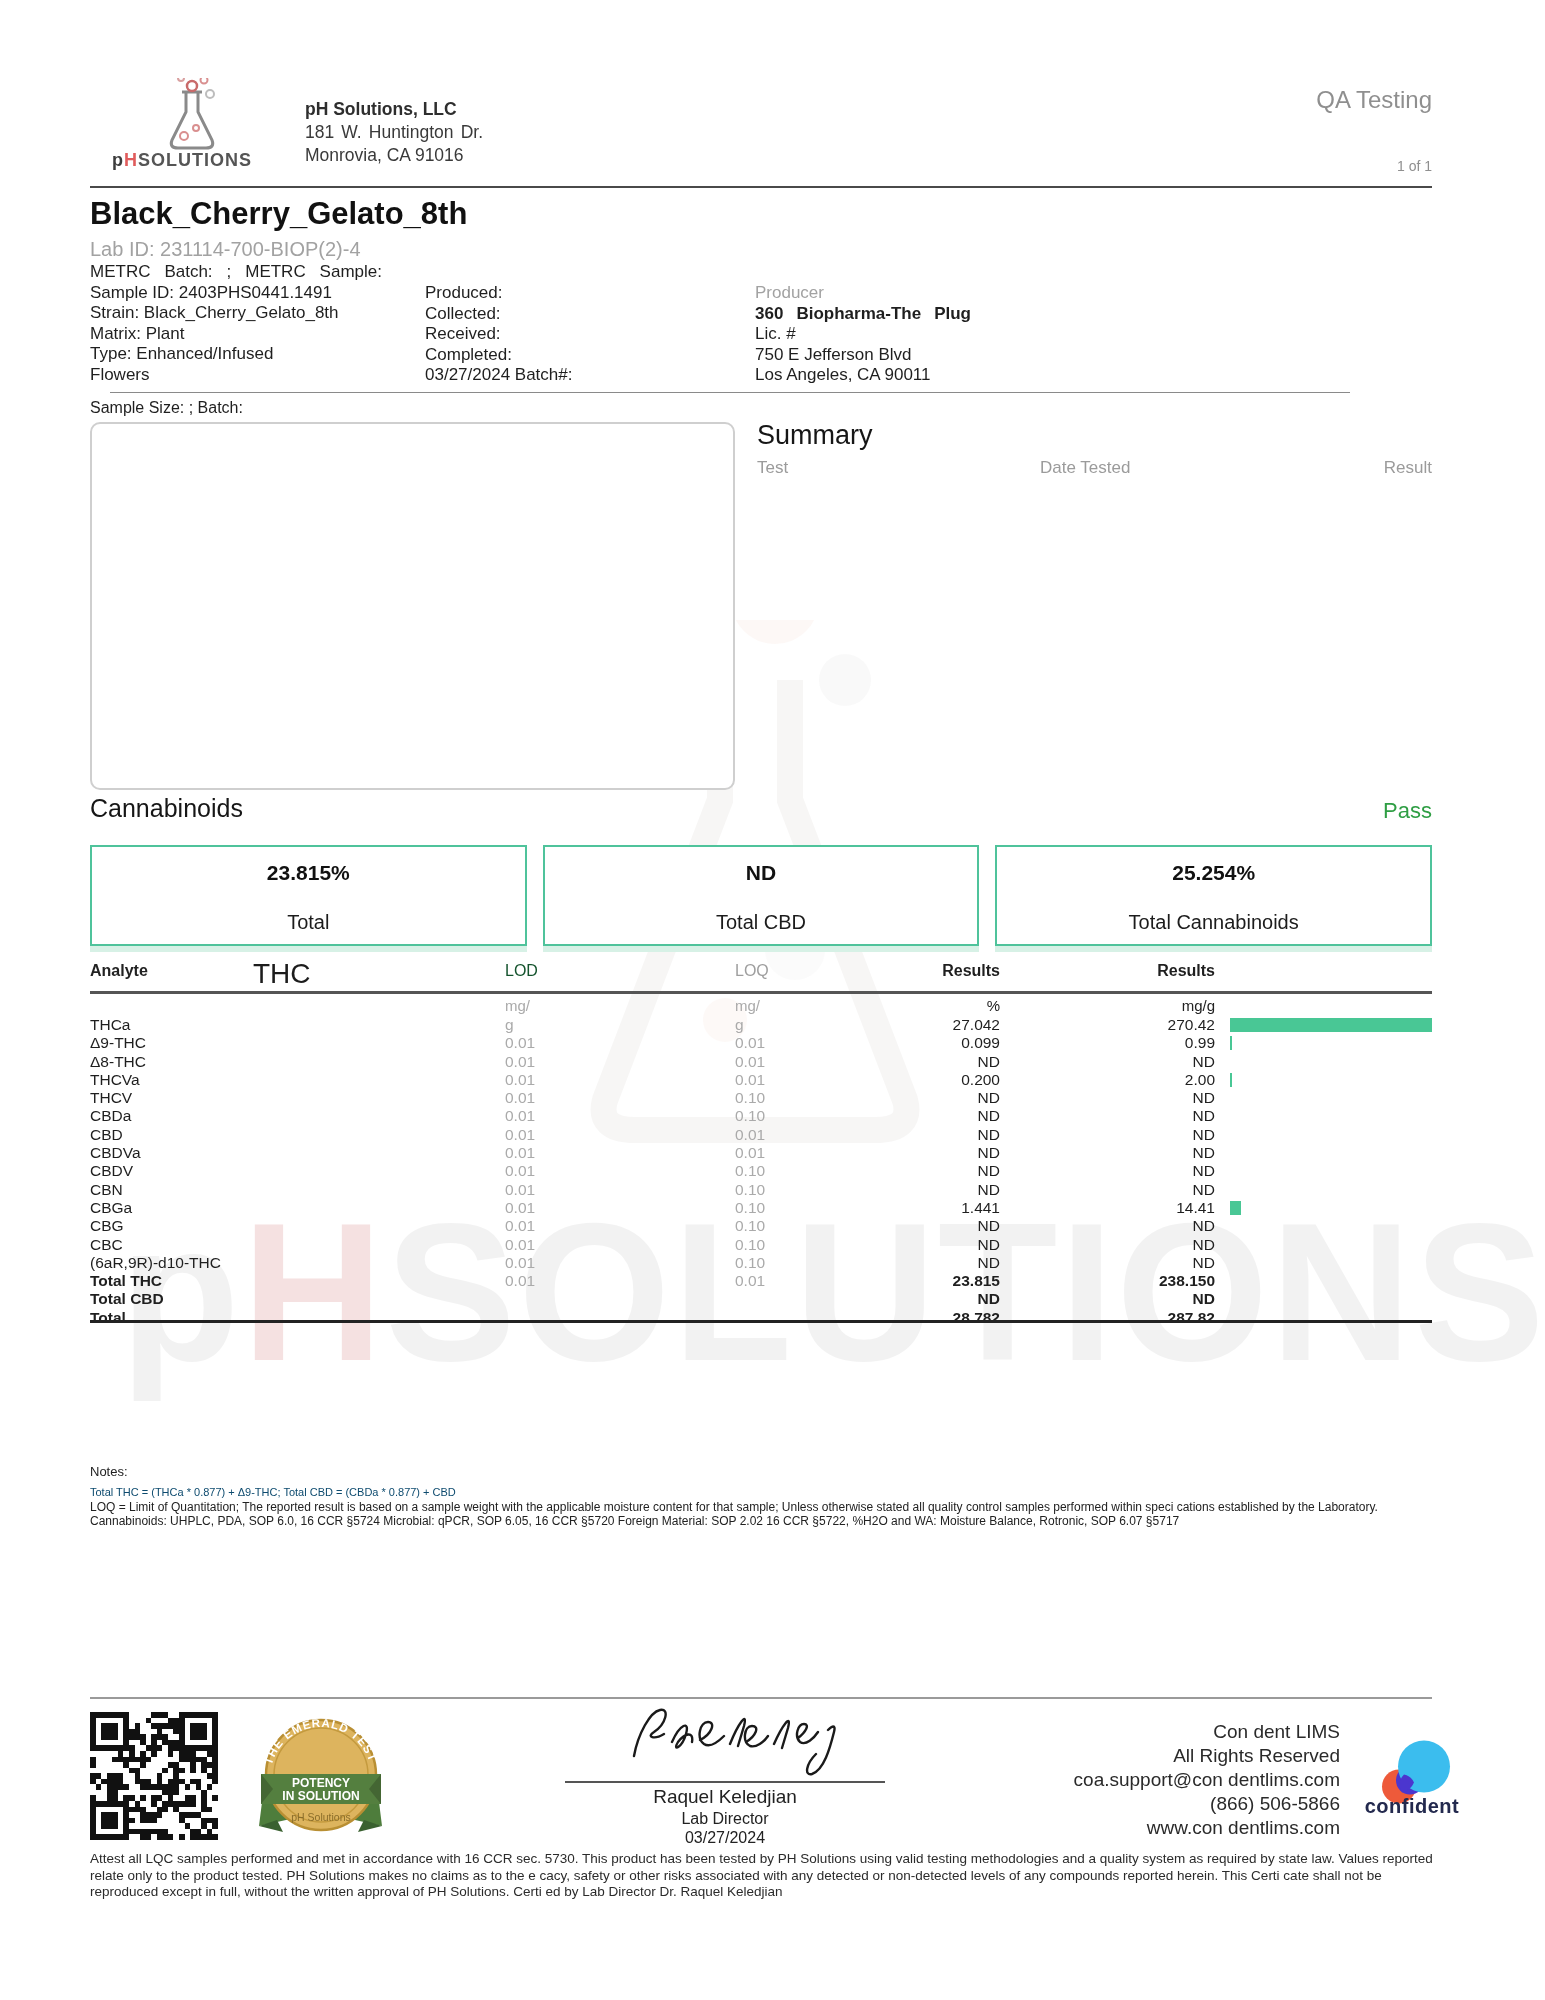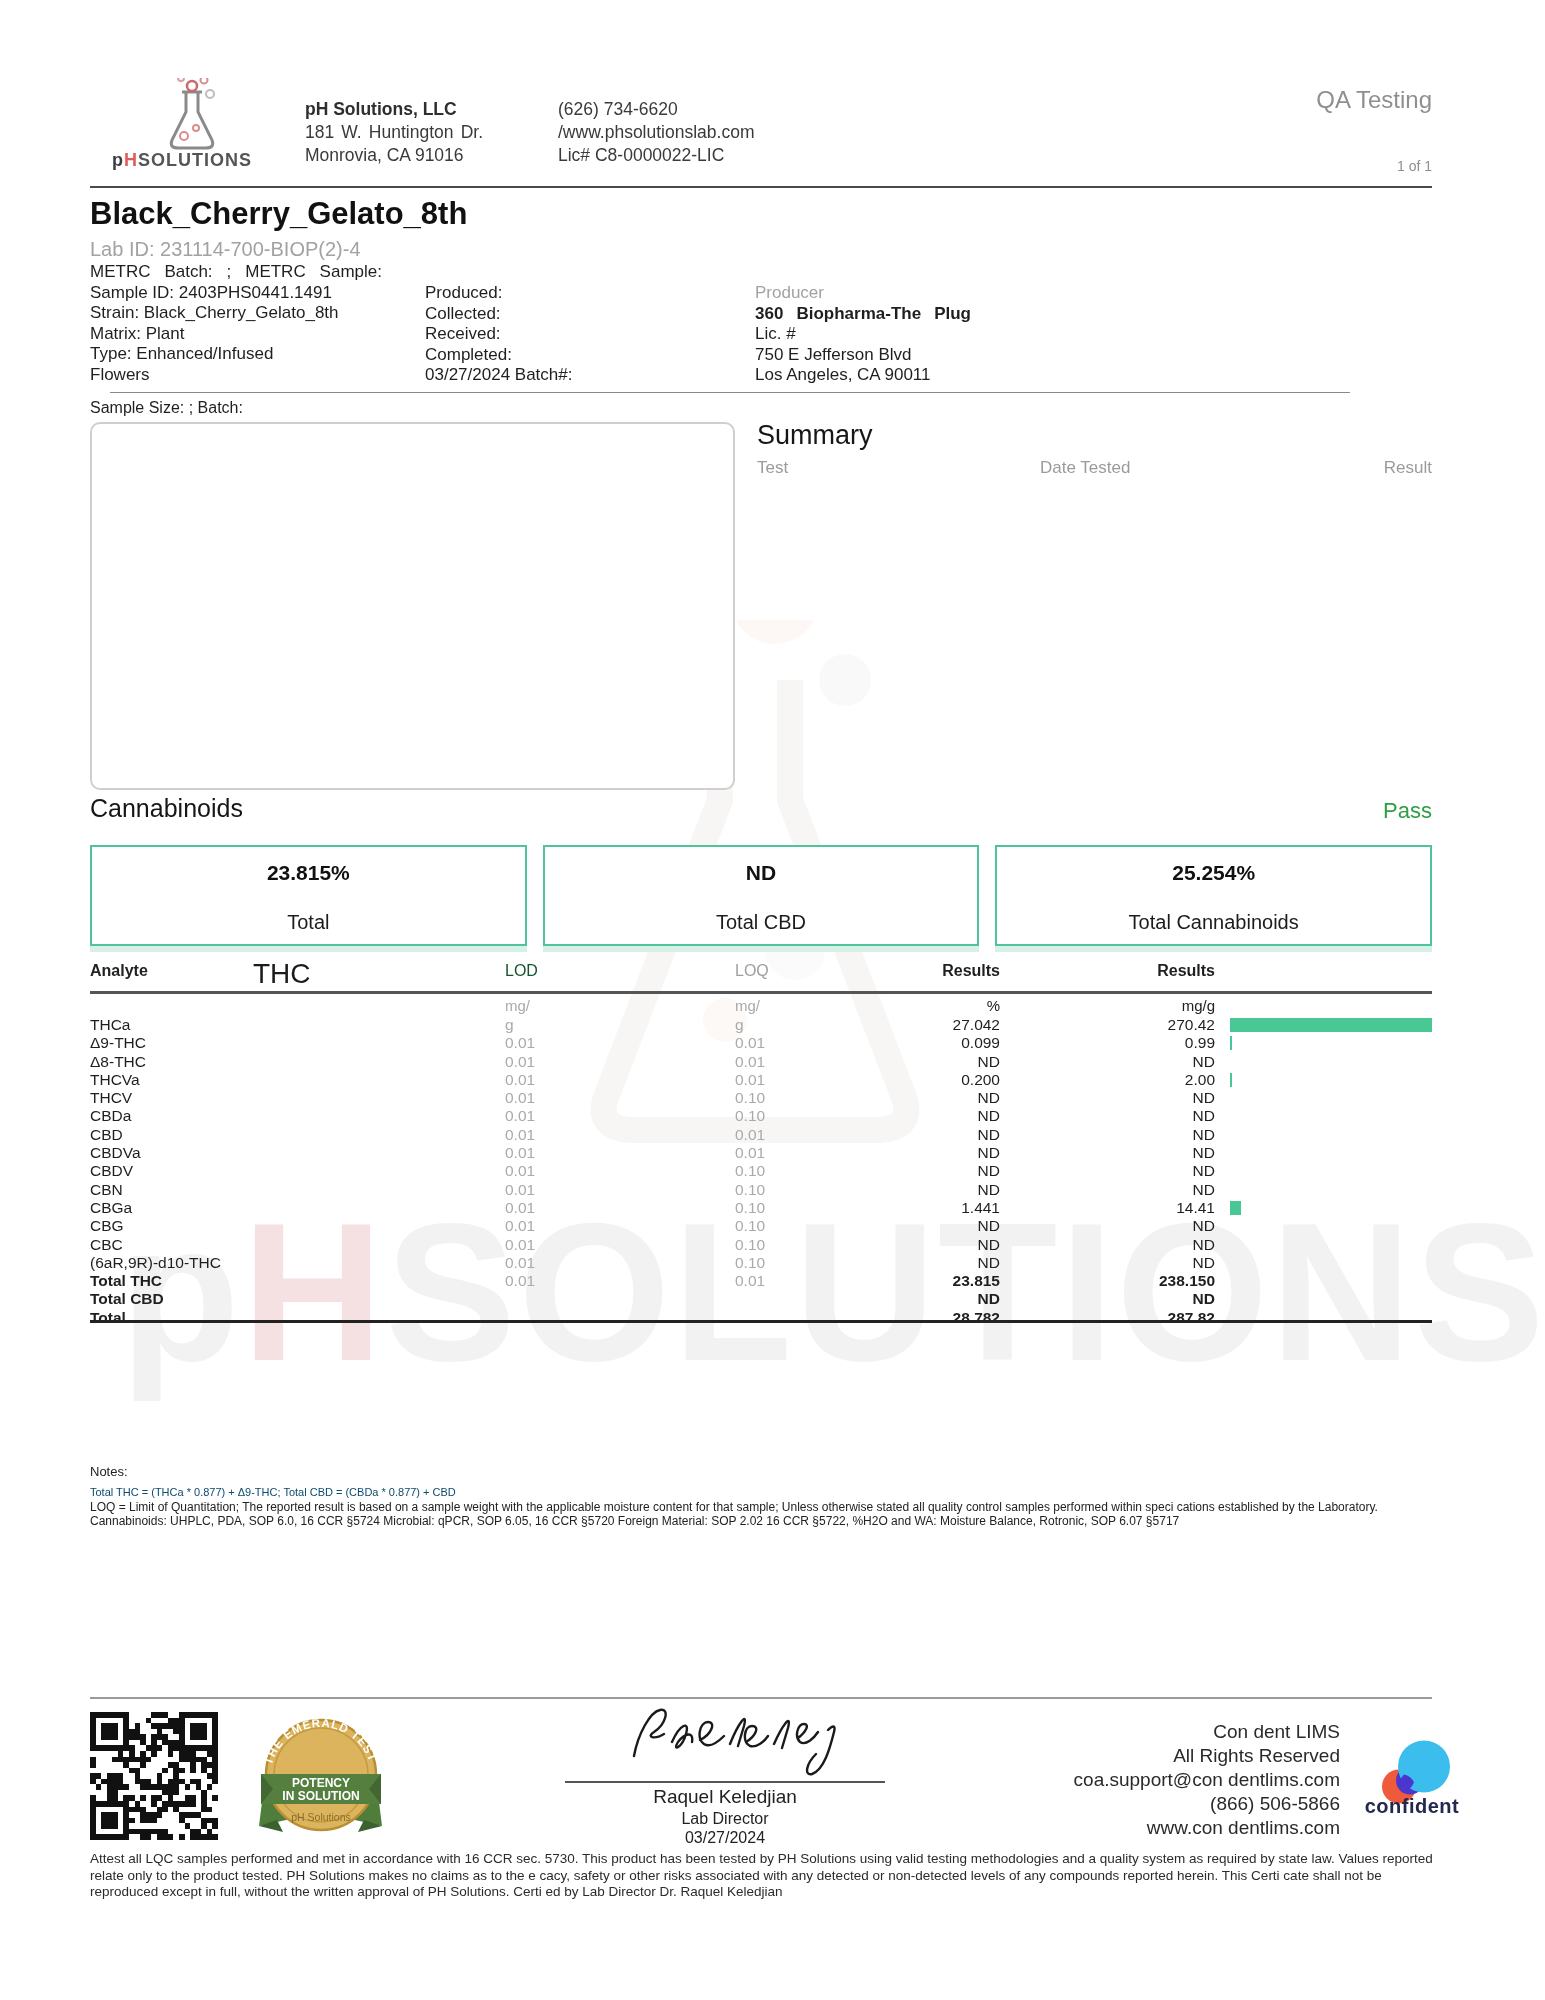--- a/index.html
+++ b/index.html
@@ -43,21 +43,21 @@
   .summary-head .c3 { position:absolute; right:0; }
 
   
   .wm-flask { left:545px; top:620px; opacity:1; }
   .wm-text { left:120px; top:1180px; font-size:196px; font-weight:bold; letter-spacing:2px; color:rgba(130,130,130,0.10); white-space:nowrap; }
   .wm-text .wm-h { color:rgba(195,70,70,0.16); }
 
   
   .cann-title { left:90px; top:794px; font-size:25px; color:#161616; }
   .pass-badge { right:113px; top:798px; font-size:22px; color:#2f9e44; }
-  .boxes { left:90px; top:845px; width:1342px; display:flex; gap:16px; }
+  .boxes { left:90px; top:845px; width:1342px; display:flex; gap:16px;justify-content:flex-end; }
   .sum-box { flex:1; height:101px; border:2.5px solid #4fc39b; background:#fff; box-shadow:0 6px 0 0 #d7f1e6; position:relative; }
   .sum-box .val { position:absolute; top:14px; width:100%; text-align:center; font-size:21px; font-weight:bold; color:#111; }
   .sum-box .lab { position:absolute; bottom:10px; width:100%; text-align:center; font-size:20px; color:#1c1c1c; }
   .thc-overflow { left:253px; top:958px; font-size:28px; color:#1c1c1c; }
 
   
   .tbl-head { left:90px; top:962px; width:1342px; height:22px; font-size:16px; }
   .tbl-head .h-analyte { position:absolute; left:0; font-weight:bold; color:#222; }
   .tbl-head .h-lod { position:absolute; left:415px; color:#14532d; }
   .tbl-head .h-loq { position:absolute; left:645px; color:#9e9e9e; }
@@ -129,25 +129,20 @@
     <circle cx="33" cy="0" r="3" fill="none" stroke="#d9a0a0" stroke-width="2"></circle>
     <circle cx="62" cy="16" r="4" fill="none" stroke="#bdbdbd" stroke-width="2"></circle>
   </svg>
   <div class="abs logo-text"><span class="ph-p">p</span><span class="ph-h">H</span><span class="ph-rest">SOLUTIONS</span></div>
 
   <div class="abs company-block">
     <div class="company-name">pH Solutions, LLC</div>
     <div class="company-address">181 W. Huntington Dr. Monrovia, CA 91016</div>
   </div>
 
-  <div class="abs contact-block">
-    <div>(626) 734-6620</div>
-    <div>/www.phsolutionslab.com</div>
-    <div>Lic# C8-0000022-LIC</div>
-  </div>
 
   <div class="abs qa-label">QA Testing</div>
   <div class="abs page-label">1 of 1</div>
   <div class="abs header-rule"></div>
 
   <div class="abs title">Black_Cherry_Gelato_8th</div>
   <div class="abs lab-id">Lab ID: 231114-700-BIOP(2)-4</div>
 
   <div class="abs meta-col1">
     <div class="meta-justify">METRC Batch: ; METRC Sample: Sample ID: 2403PHS0441.1491</div>

